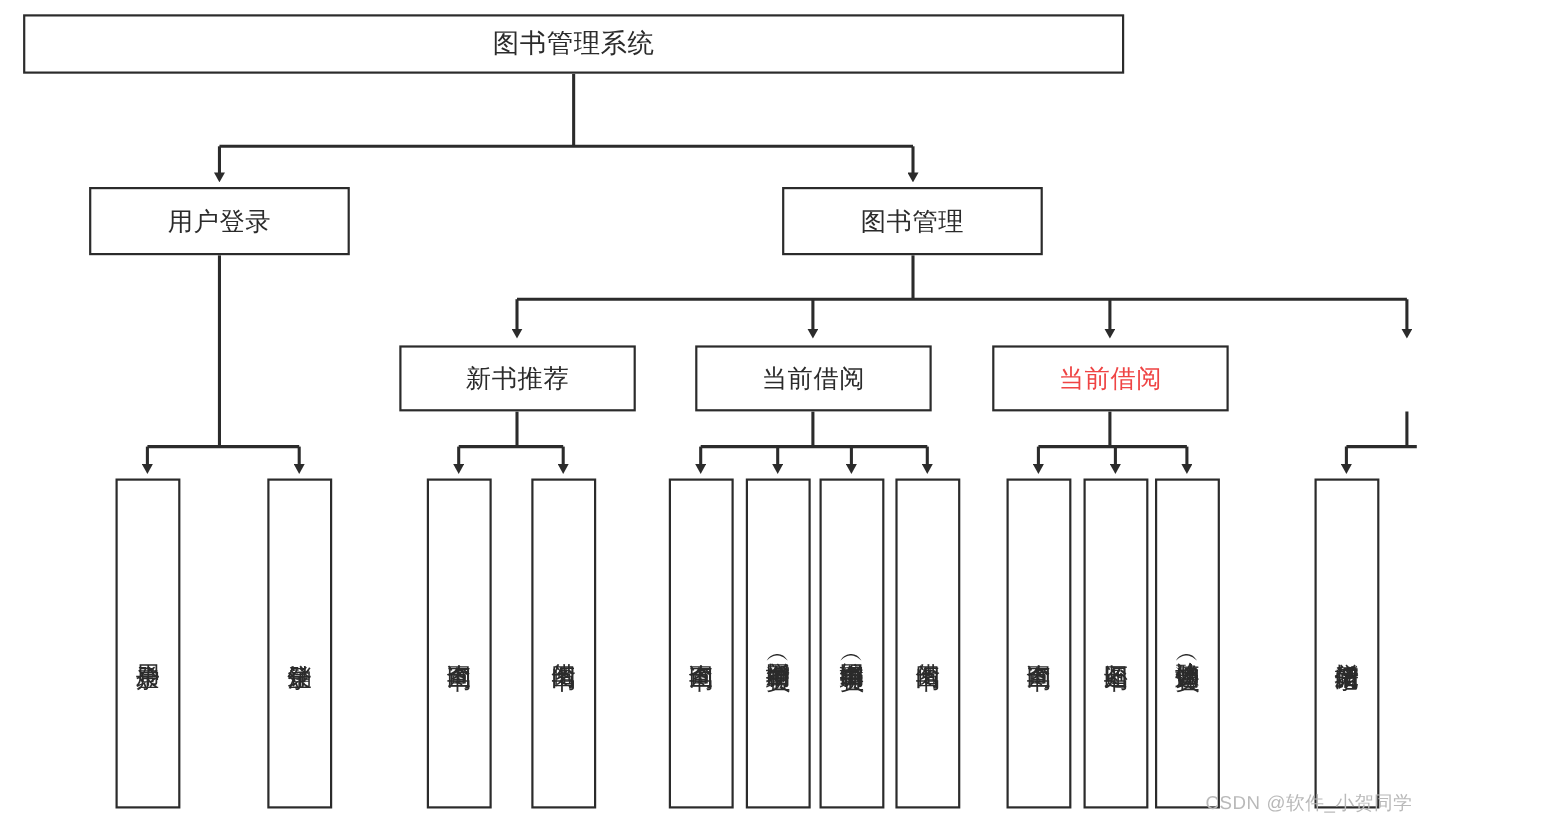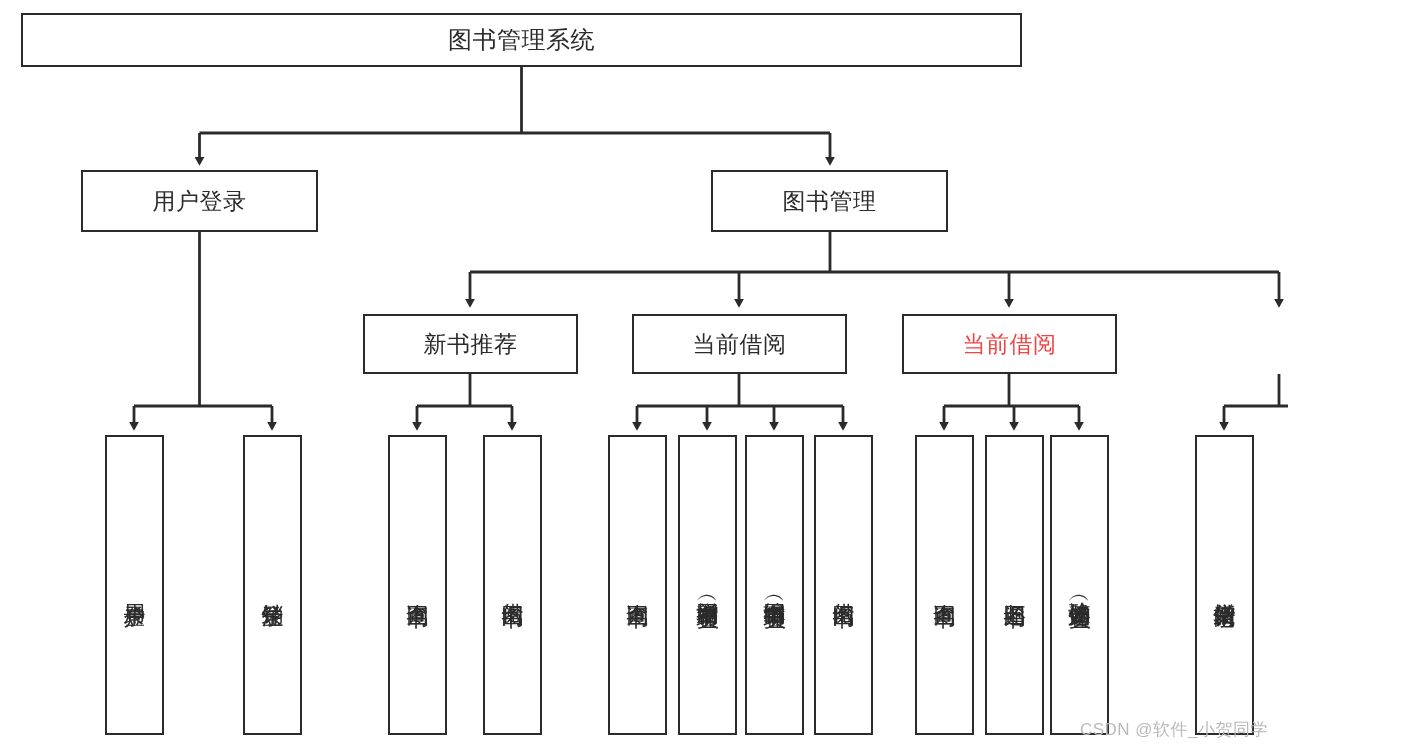--- a/index.html
+++ b/index.html
@@ -50,21 +50,21 @@
     font-size: 22px;
     line-height: 1.18;
     letter-spacing: 1px;
     white-space: normal;
     max-height: 288px;
     text-align: left;
   }
   .node.root .lbl { font-size: 24px; }
   .watermark {
     position: absolute;
-    right: 20px;
+    right: 4px;
     bottom: 6px;
     font-size: 17px;
     color: #b9b9b9;
     letter-spacing: 0.5px;
     white-space: nowrap;
     user-select: none;
     margin-left: 32px;
   }
 </style>
 </head>

